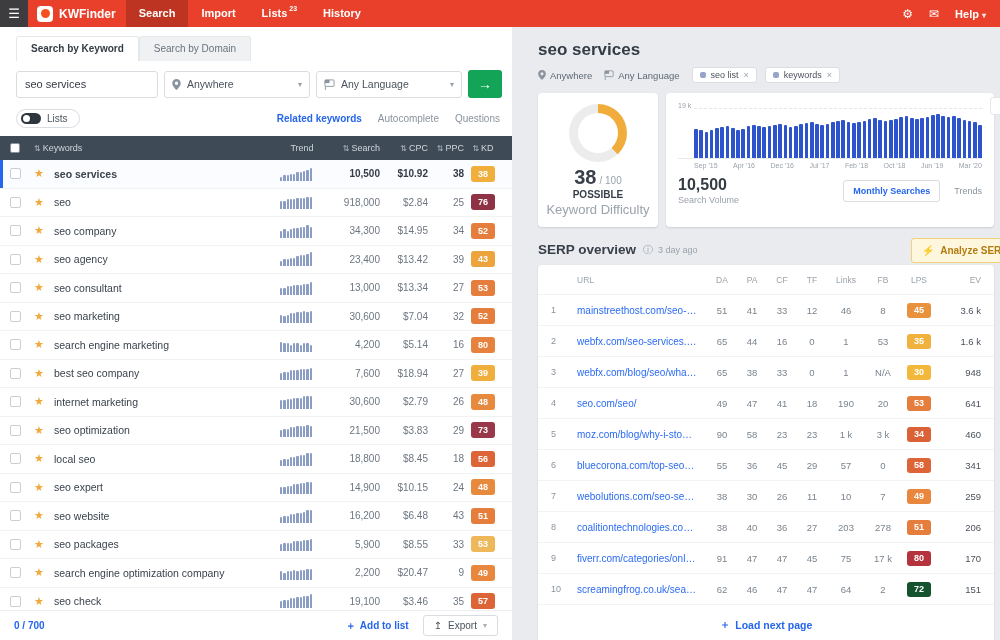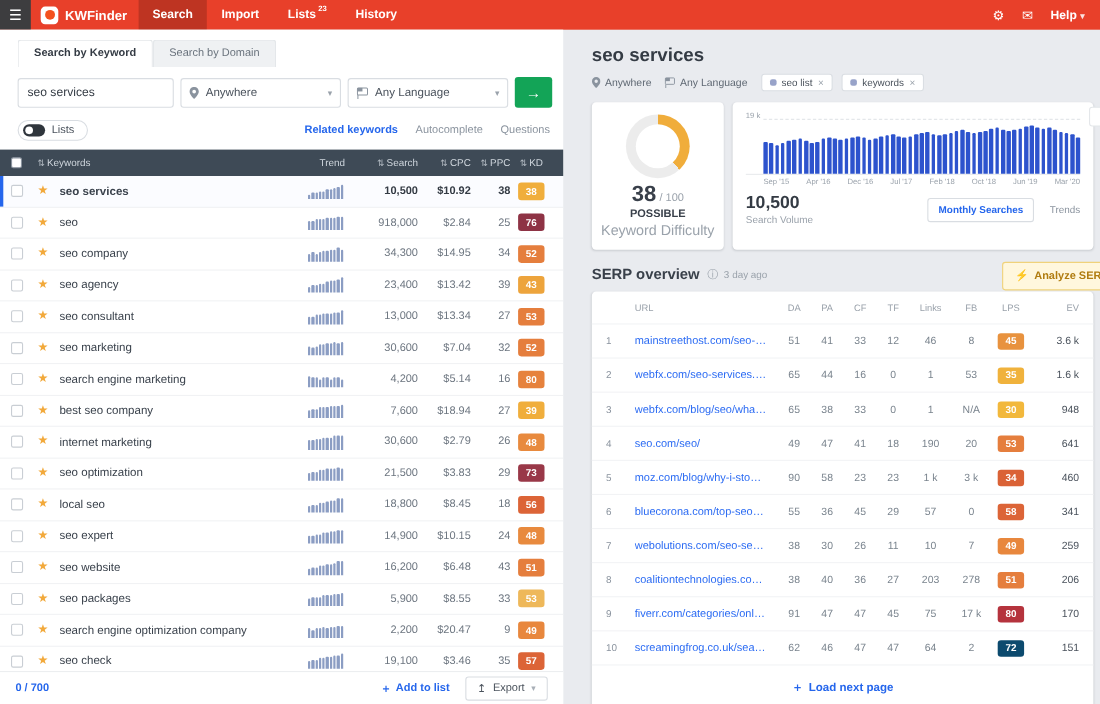--- a/index.html
+++ b/index.html
@@ -814,21 +814,21 @@
           </div>
           <div class="serp-row">
             <span class="rank">10</span>
             <a class="url" href="#">screamingfrog.co.uk/search-engine-optimisation</a>
             <span class="cellnum">62</span>
             <span class="cellnum">46</span>
             <span class="cellnum">47</span>
             <span class="cellnum">47</span>
             <span class="cellnum">64</span>
             <span class="cellnum">2</span>
-            <span class="lps" style="background: #0c4a6e; text-align: right;">72</span>
+            <span class="lps" style="background: #14532d; text-align: right;">72</span>
             <span class="ev">151</span>
           </div>
         </div>
       <div class="load-next">
           <span>＋</span>
           <span>Load next page</span>
         </div>
     </div>
   </section>
 </div>

